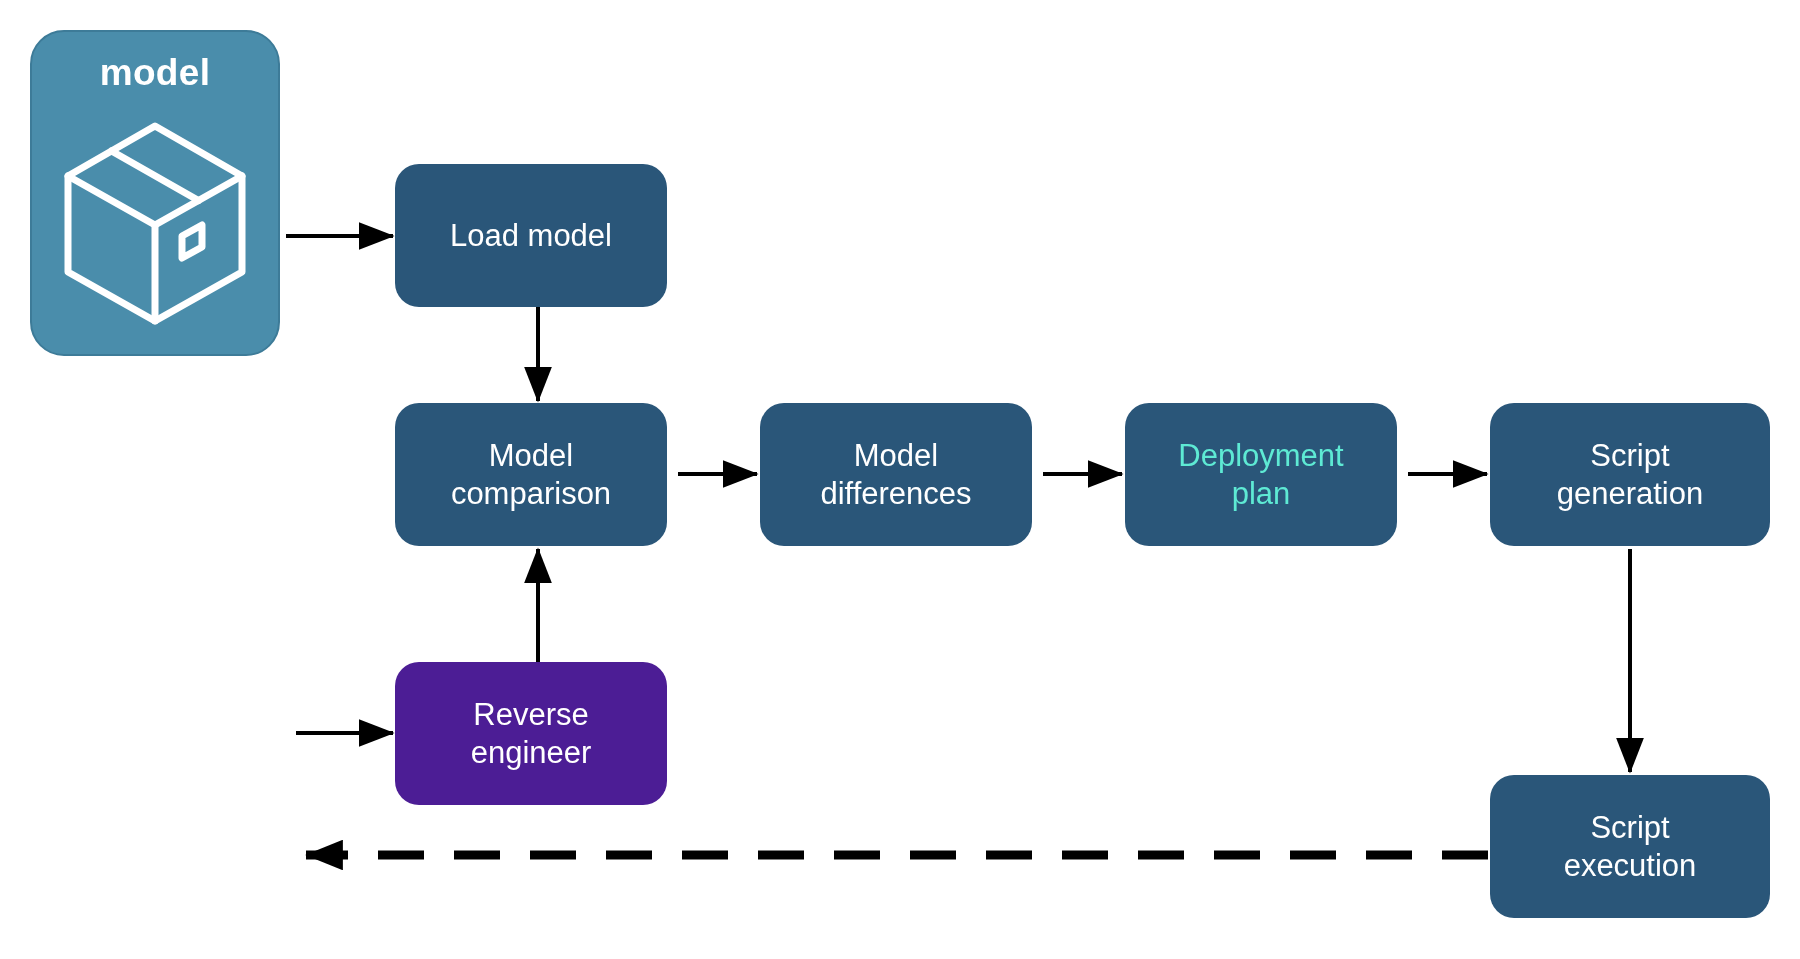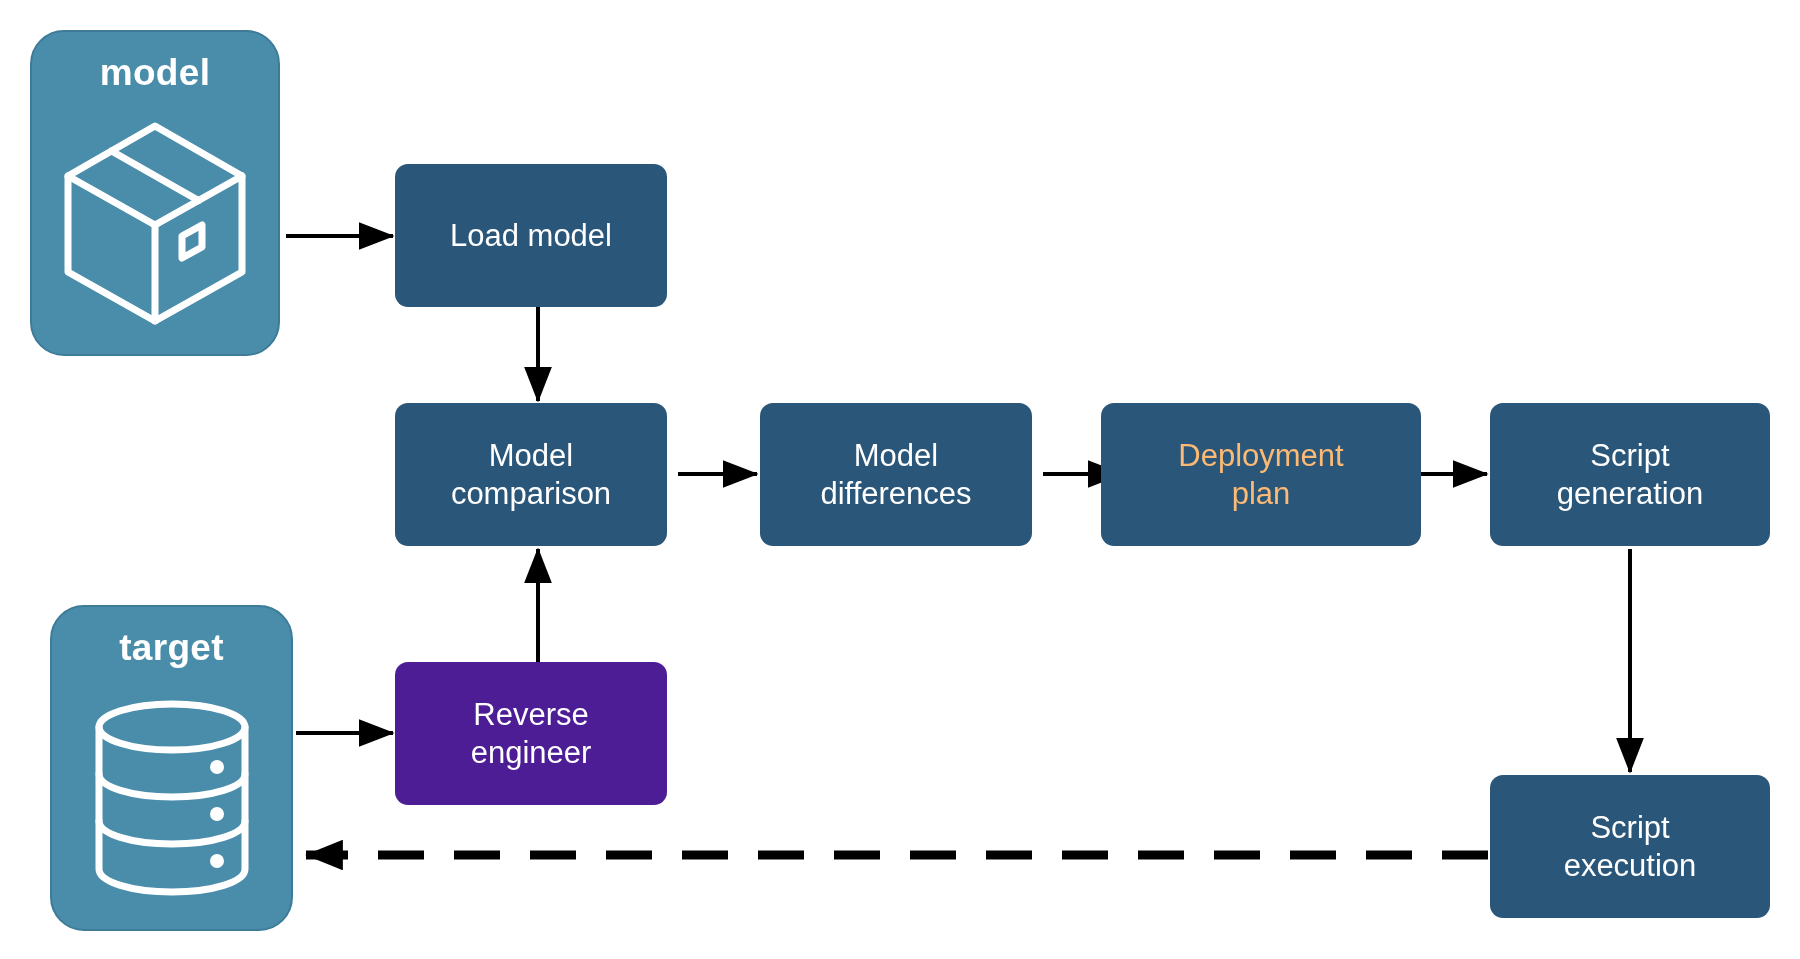--- a/index.html
+++ b/index.html
@@ -42,21 +42,21 @@
     flex: 1 1 auto;
     display: flex;
     align-items: center;
     justify-content: center;
     width: 100%;
   }
   
   .process {
     position: absolute;
     background: var(--navy, #2a5679);
-    border-radius: 13px;
+    border-radius: 24px;
     box-sizing: border-box;
     display: flex;
     align-items: center;
     justify-content: center;
     text-align: center;
     color: #ffffff;
     font-size: 31px;
     line-height: 1.22;
     padding: 4px 10px;
     white-space: pre-line;
@@ -130,52 +130,30 @@
           <path d="M93 105 L93 201"></path>
 
           <path d="M49.5 31 L136.5 80.5"></path>
 
           <path d="M120 116 L140 105 L140 127 L120 138 Z"></path>
         </g>
       </svg>
     </div>
   </div>
 
-  <div class="endpoint" style="left: 50px; top: 605px; width: 243px; height: 326px; background: rgb(74, 141, 171); border-color: rgb(61, 123, 152);">
-    <div class="endpoint-label">target</div>
-    <div class="endpoint-icon">
-      <svg width="158" height="198" viewBox="0 0 158 198" aria-hidden="true">
-        <g fill="none" stroke="#ffffff" stroke-width="7" stroke-linecap="round">
-
-          <path d="M6 28 L6 170 C6 183 38.7 193 79 193 C119.3 193 152 183 152 170 L152 28"></path>
-
-          <ellipse cx="79" cy="28" rx="73" ry="23"></ellipse>
-
-          <path d="M6 75 C6 88 38.7 98 79 98 C119.3 98 152 88 152 75"></path>
-
-          <path d="M6 122 C6 135 38.7 145 79 145 C119.3 145 152 135 152 122"></path>
-        </g>
-        <g fill="#ffffff">
-          <circle cx="124" cy="68" r="7"></circle>
-          <circle cx="124" cy="115" r="7"></circle>
-          <circle cx="124" cy="162" r="7"></circle>
-        </g>
-      </svg>
-    </div>
-  </div>
 
   <div class="process" style="left: 395px; top: 164px; width: 272px; height: 143px; background: rgb(42, 86, 121); color: rgb(255, 255, 255);">Load model</div>
 
   <div class="process" style="left: 395px; top: 403px; width: 272px; height: 143px; background: rgb(42, 86, 121); color: rgb(255, 255, 255);">Model
 comparison</div>
 
   <div class="process" style="left: 760px; top: 403px; width: 272px; height: 143px; background: rgb(42, 86, 121); color: rgb(255, 255, 255);">Model
 differences</div>
 
-  <div class="process" style="left: 1101px; top: 403px; width: 320px; height: 143px; background: rgb(42, 86, 121); color: #fdba74;">Deployment
+  <div class="process" style="left: 1125px; top: 403px; width: 272px; height: 143px; background: rgb(42, 86, 121); color: #5eead4;">Deployment
 plan</div>
 
   <div class="process" style="left: 1490px; top: 403px; width: 280px; height: 143px; background: rgb(42, 86, 121); color: rgb(255, 255, 255);">Script
 generation</div>
 
   <div class="process" style="left: 395px; top: 662px; width: 272px; height: 143px; background: #4c1d95; color: rgb(255, 255, 255);">Reverse
 engineer</div>
 
   <div class="process" style="left: 1490px; top: 775px; width: 280px; height: 143px; background: rgb(42, 86, 121); color: rgb(255, 255, 255);">Script
 execution</div>

